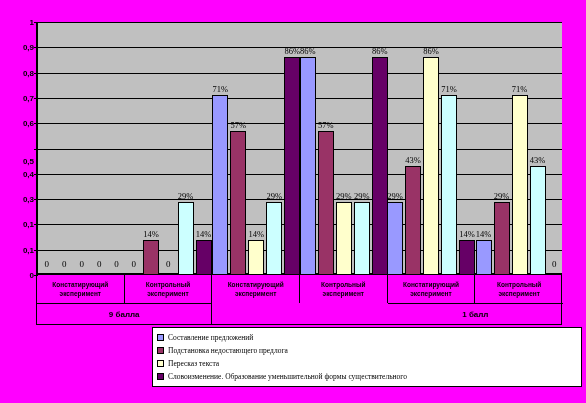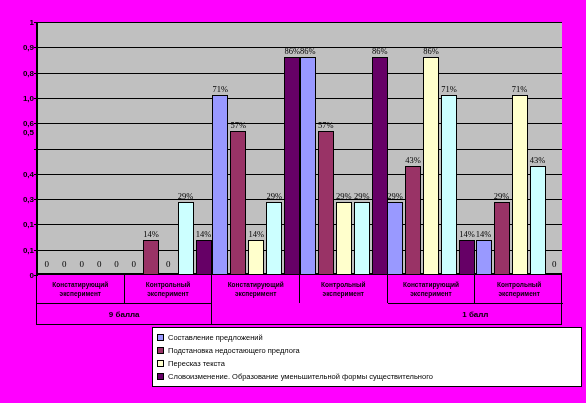--- a/index.html
+++ b/index.html
@@ -138,44 +138,44 @@
   }
   .legend-swatch{
     width:7px;height:7px;
     border:1px solid #000;
     margin-right:4px;
     flex:0 0 auto;
     box-sizing:border-box;
   }
   .legend-text{
     font-size:7.5px;color:#000;white-space:nowrap;
-    font-family:Liberation Sans, sans-serif;
+    font-family:Liberation Serif, serif;
   }
 </style>
 </head>
 <body>
 
 <div id="chart-root">
 
   <div class="ytick-wrap" id="yaxis">
       <div class="ytick-label" style="top: 253px;">0</div>
       <div class="ytick-mark" style="top: 253px;"></div>
       <div class="ytick-label" style="top: 227.7px;">0,1</div>
       <div class="ytick-mark" style="top: 227.7px;"></div>
       <div class="ytick-label" style="top: 202.4px;">0,1</div>
       <div class="ytick-mark" style="top: 202.4px;"></div>
       <div class="ytick-label" style="top: 177.1px;">0,3</div>
       <div class="ytick-mark" style="top: 177.1px;"></div>
       <div class="ytick-label" style="top: 151.8px;">0,4</div>
       <div class="ytick-mark" style="top: 151.8px;"></div>
-      <div class="ytick-label" style="top: 110px;">0,5</div>
+      <div class="ytick-label" style="top: 139px;">0,5</div>
       <div class="ytick-mark" style="top: 126.5px;"></div>
       <div class="ytick-label" style="top: 101.2px;">0,6</div>
       <div class="ytick-mark" style="top: 101.2px;"></div>
-      <div class="ytick-label" style="top: 75.9px;">1,0</div>
+      <div class="ytick-label" style="top: 75.9px;">0,7</div>
       <div class="ytick-mark" style="top: 75.9px;"></div>
       <div class="ytick-label" style="top: 50.6px;">0,8</div>
       <div class="ytick-mark" style="top: 50.6px;"></div>
       <div class="ytick-label" style="top: 25.3px;">0,9</div>
       <div class="ytick-mark" style="top: 25.3px;"></div>
       <div class="ytick-label" style="top: 0px;">1</div>
       <div class="ytick-mark" style="top: 0px;"></div>
     </div>
 
   <div class="plot-area" id="plotarea">

